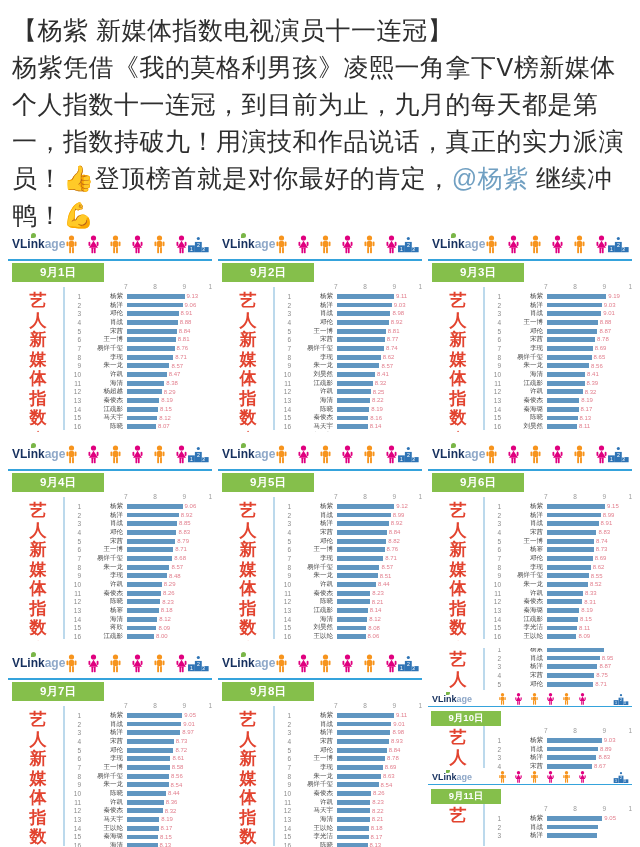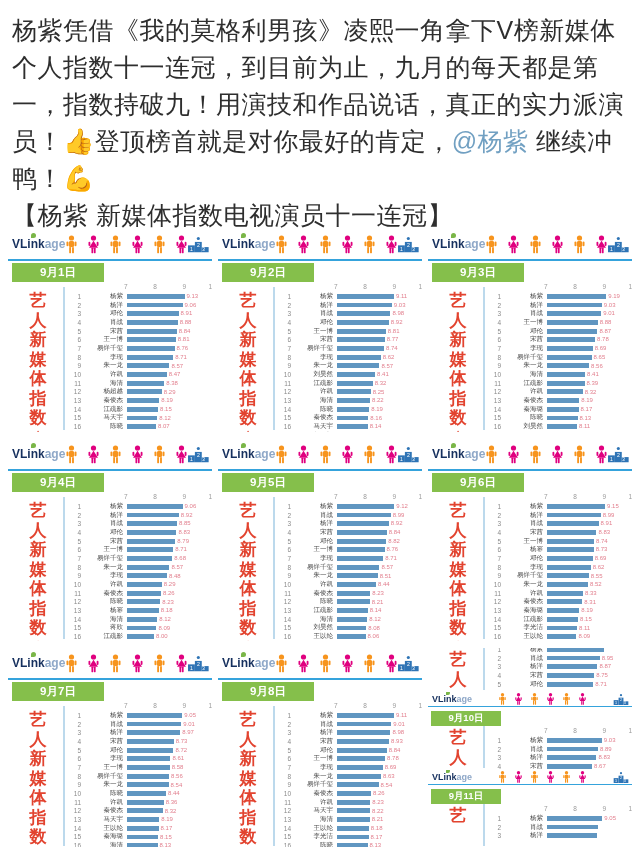--- a/index.html
+++ b/index.html
@@ -53,22 +53,22 @@
   .watermark{position:absolute;right:6px;bottom:2px;font-size:26px;font-weight:bold;
              color:rgba(150,150,150,0.92);letter-spacing:2px;
              text-shadow:1px 1px 0 #4e4e4e,-1px -1px 0 #bdbdbd;}
 </style>
 </head>
 <body>
 
 <div class="page">
 
   <div class="post">
+    <div>【杨紫 新媒体指数电视演员十一连冠】</div>
     <div><span>杨紫凭借《我的莫格利男孩》凌熙一角拿下V榜新媒体个人指数十一连冠，到目前为止，九月的每天都是第一，指数持破九！用演技和作品说话，真正的实力派演员！👍登顶榜首就是对你最好的肯定，</span><span class="mention">@杨紫</span><span> 继续冲鸭！💪</span></div>
-    <div>【杨紫 新媒体指数电视演员十一连冠】</div>
   </div>
 
   <div class="grid" id="grid">
     <div class="cell">
         <div class="card" style="height: 100%;"><div class="card-header">
             <span class="logo"><span class="leaf"></span><span>VLink</span><span class="suffix">age</span></span>
             <span class="figs">
               <svg viewBox="0 0 14 20" width="13" height="19">
                 <g fill="#f7941d">
                   <circle cx="7" cy="3" r="2.8"></circle>

